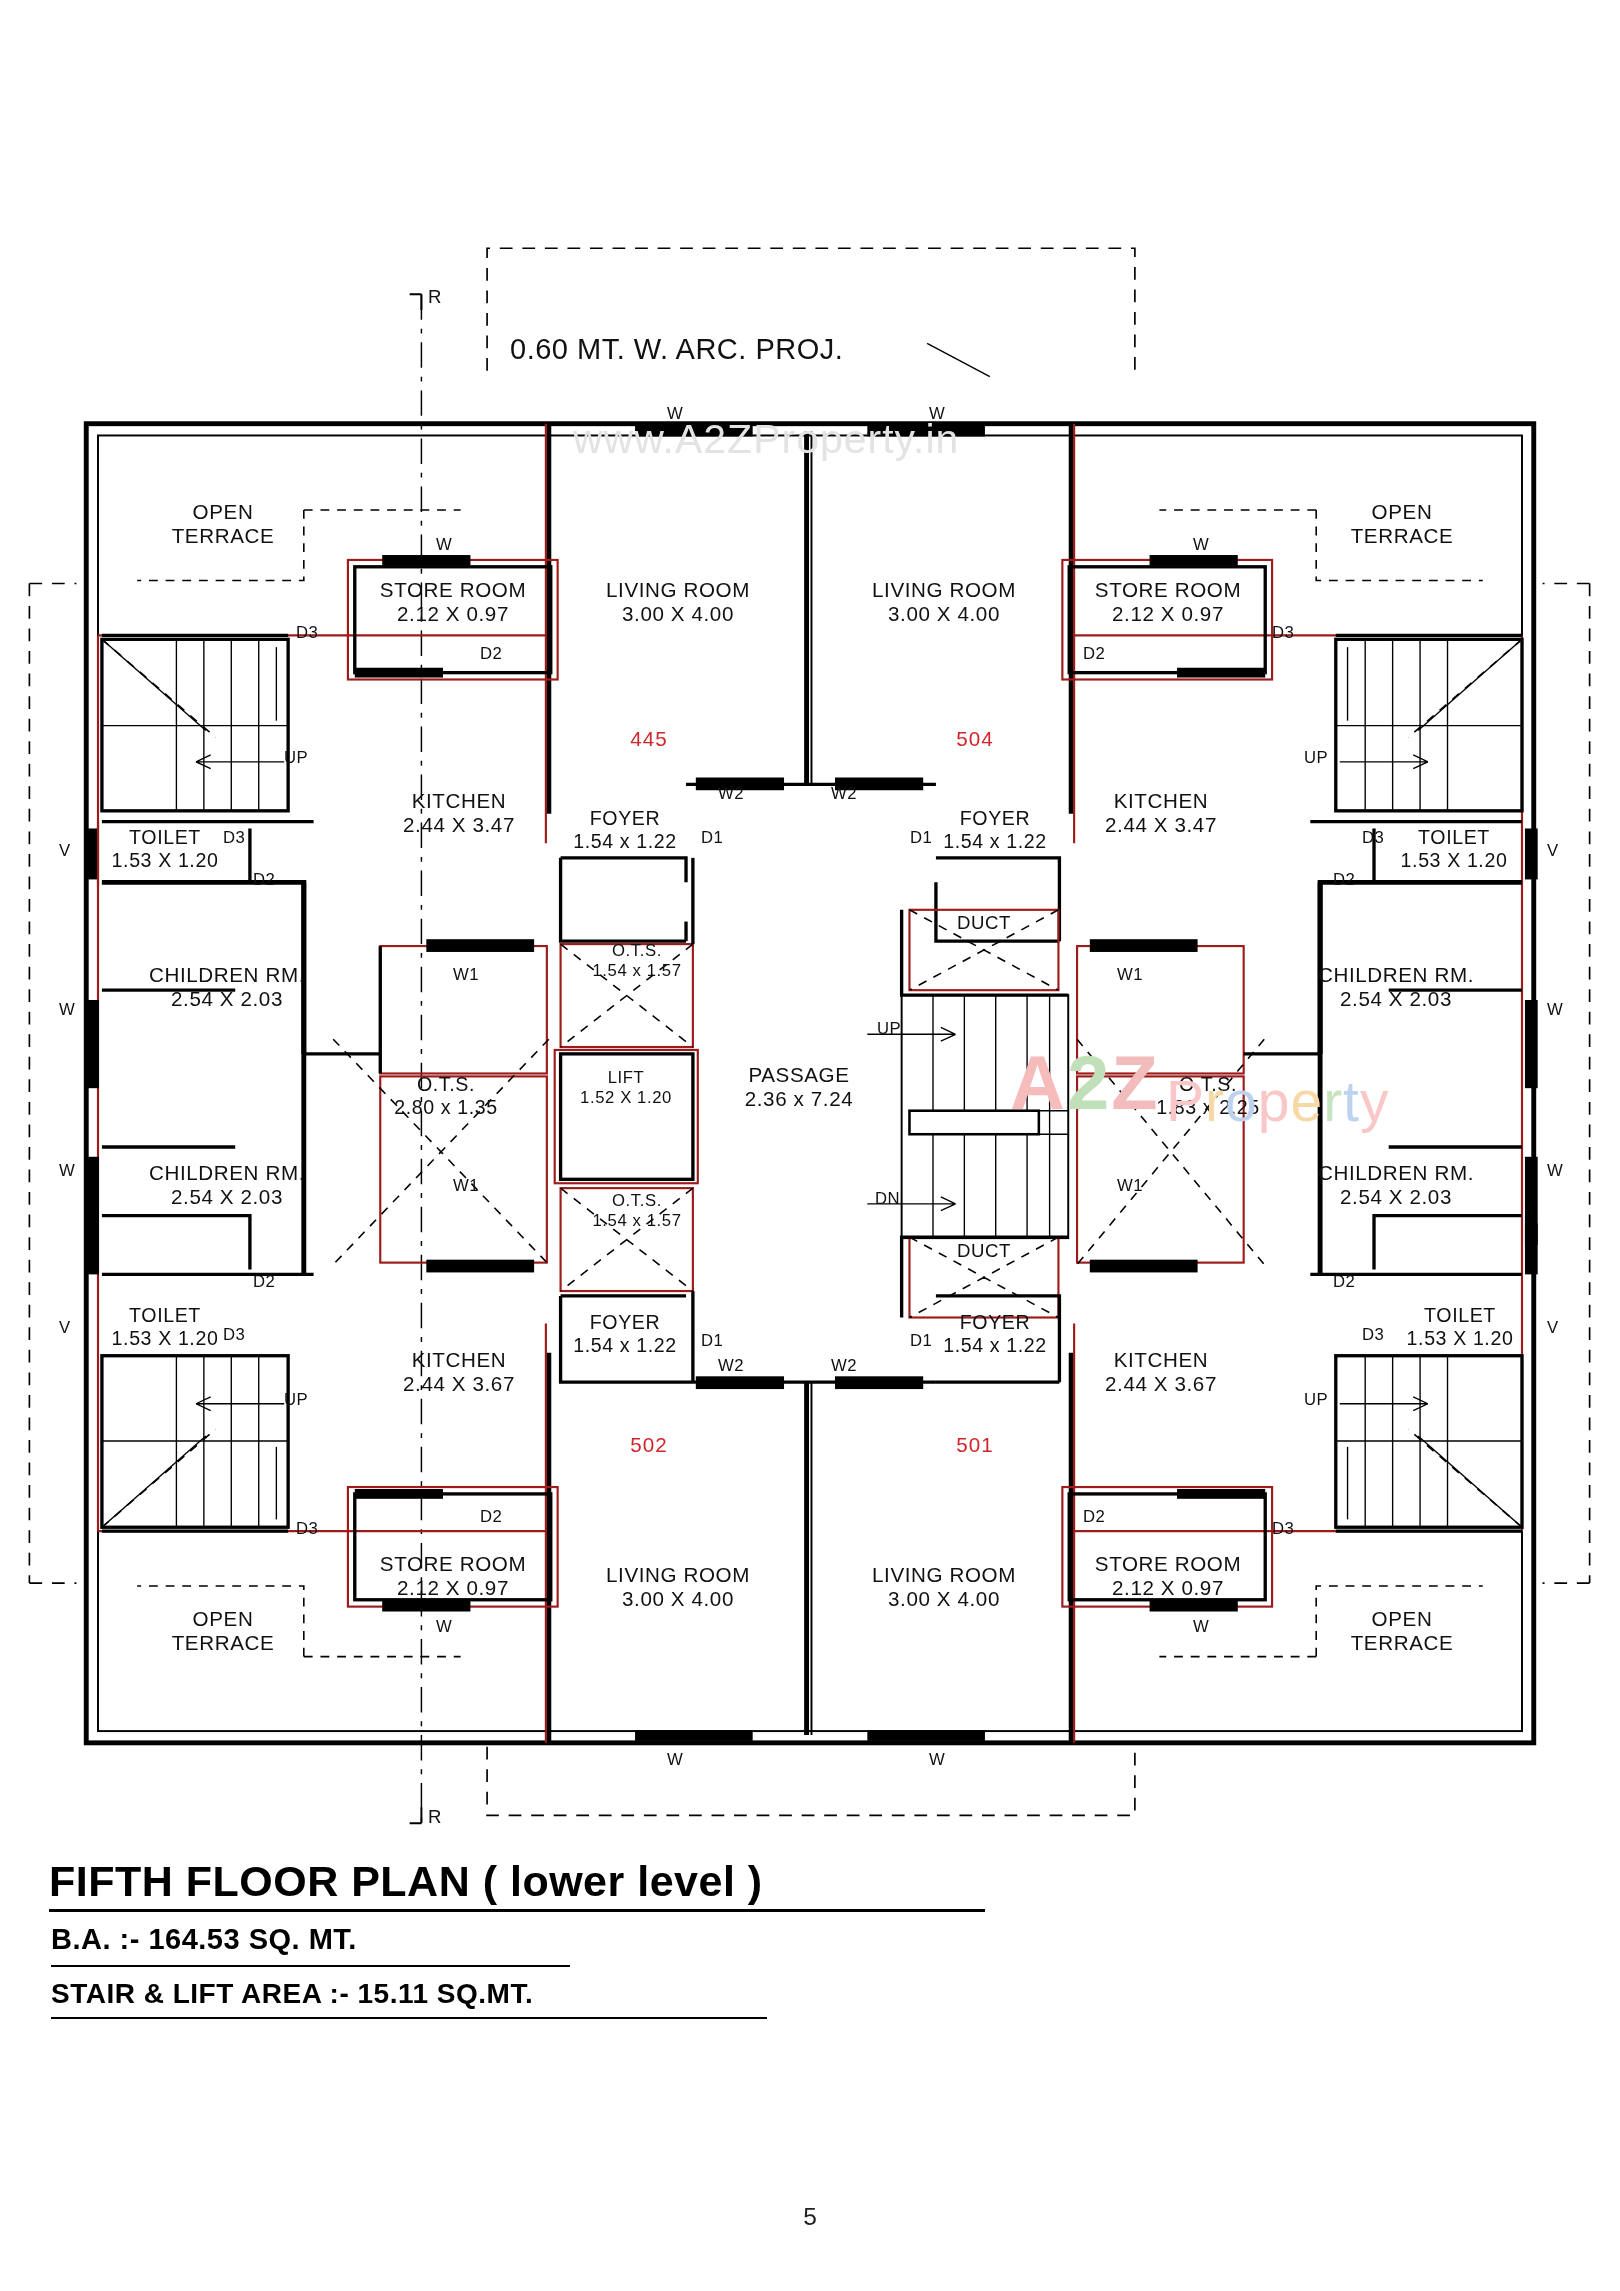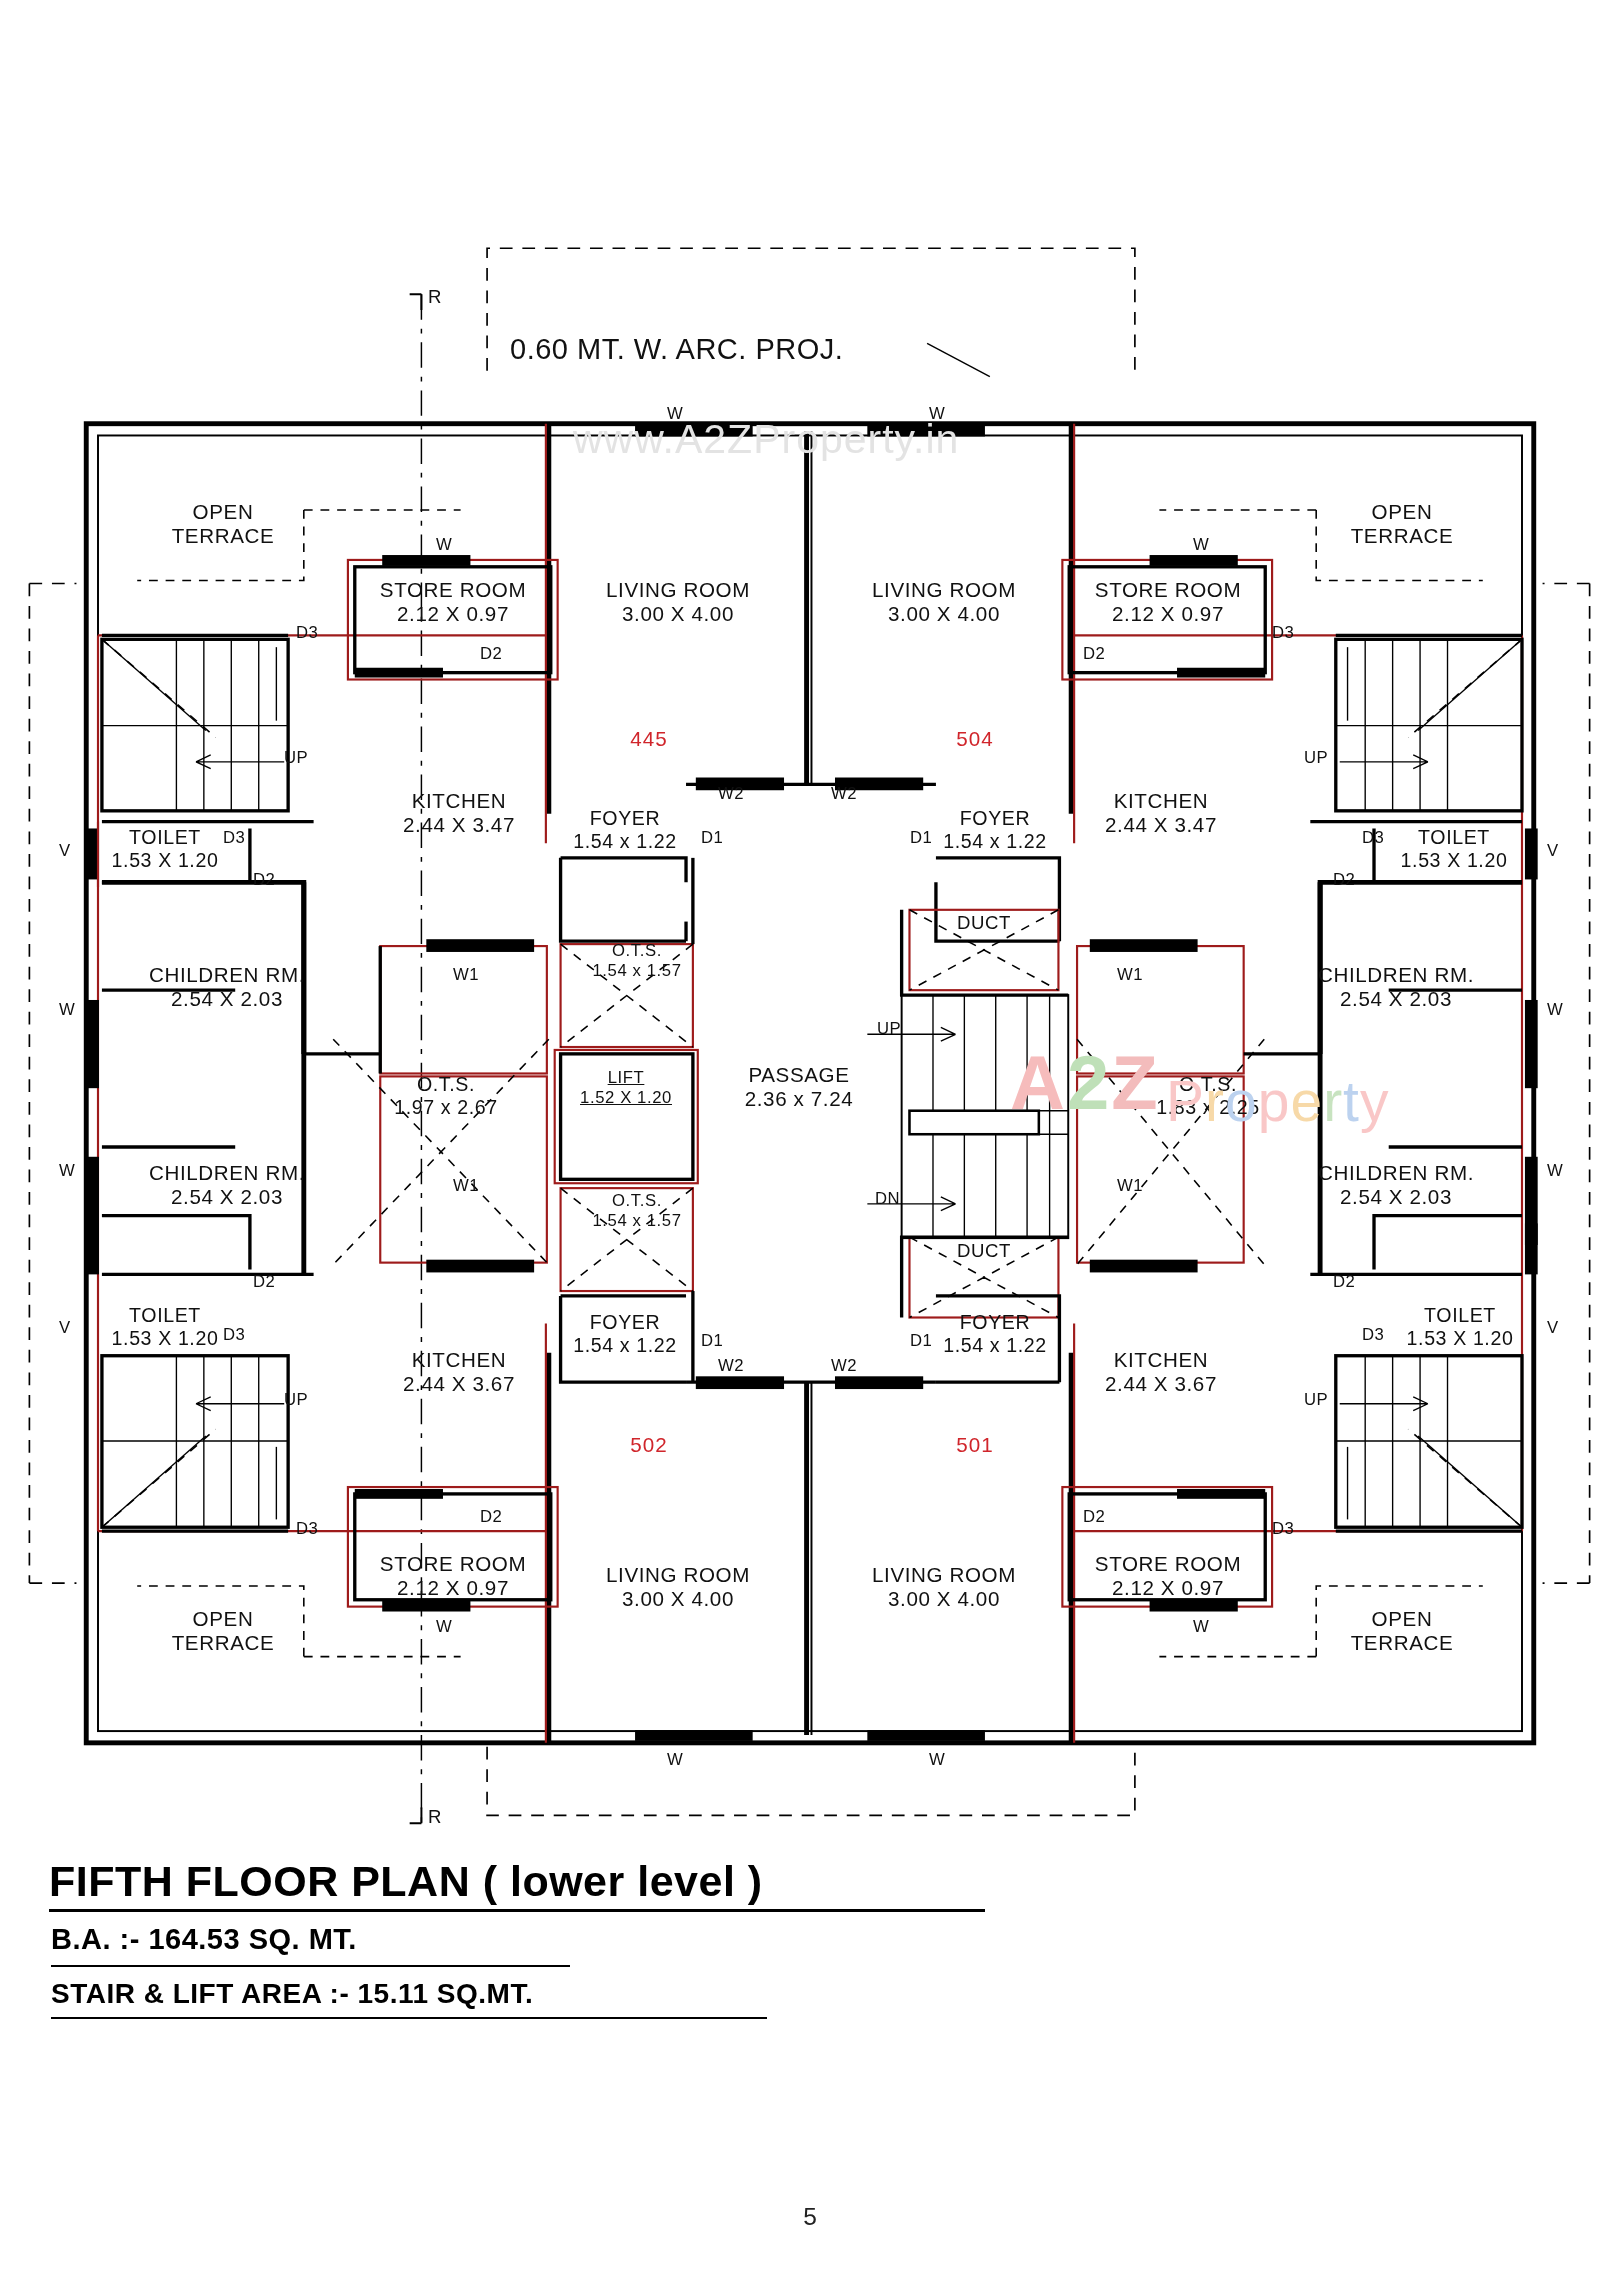--- a/index.html
+++ b/index.html
@@ -382,33 +382,33 @@
   <span>CHILDREN RM.</span><span class="l2">2.54 X 2.03</span>
 </div>
 <div class="txt rm" style="left:227px;top:1161px;">
   <span>CHILDREN RM.</span><span class="l2">2.54 X 2.03</span>
 </div>
 <div class="txt rm" style="left:1396px;top:1161px;">
   <span>CHILDREN RM.</span><span class="l2">2.54 X 2.03</span>
 </div>
 
 <div class="txt rm" style="left:446px;top:1073px;font-size:19.6px;">
-  <span>O.T.S.</span><span class="l2">1.97 x 2.67</span>
+  <span>O.T.S.</span><span class="l2">2.80 x 1.35</span>
 </div>
 <div class="txt rm" style="left:1208px;top:1073px;font-size:19.6px;">
   <span>O.T.S.</span><span class="l2">1.83 x 2.25</span>
 </div>
 <div class="txt rm" style="left:637px;top:941px;font-size:16.7px;">
   <span>O.T.S.</span><span class="l2">1.54 x 1.57</span>
 </div>
 <div class="txt rm" style="left:637px;top:1191px;font-size:16.7px;">
   <span>O.T.S.</span><span class="l2">1.54 x 1.57</span>
 </div>
 
-<div class="txt rm" style="left:626px;top:1068px;font-size:16.7px;text-decoration:underline;">
+<div class="txt rm" style="left:626px;top:1068px;font-size:16.7px;">
   <span>LIFT</span><span class="l2">1.52 X 1.20</span>
 </div>
 <div class="txt rm" style="left:799px;top:1063px;">
   <span>PASSAGE</span><span class="l2">2.36 x 7.24</span>
 </div>
 <div class="txt rm" style="left:984px;top:912px;font-size:18.6px;">
   <span>DUCT</span>
 </div>
 <div class="txt rm" style="left:984px;top:1240px;font-size:18.6px;">
   <span>DUCT</span>

